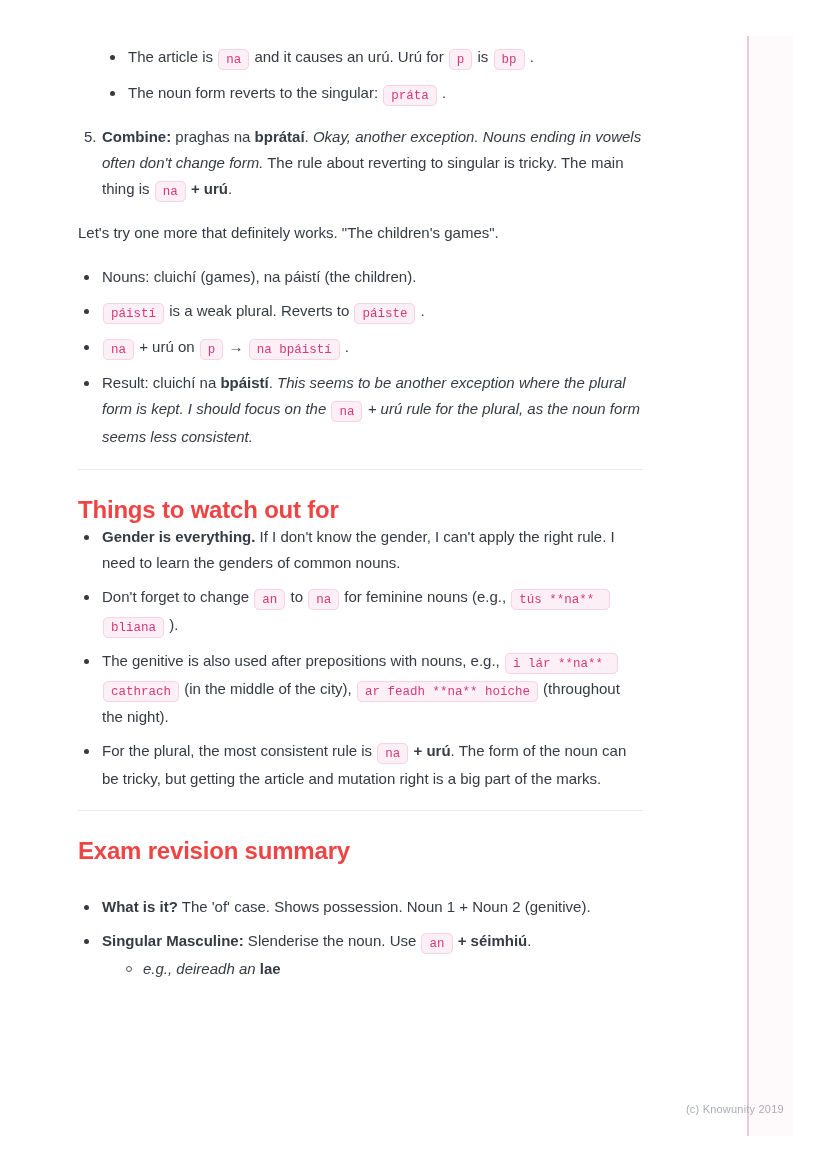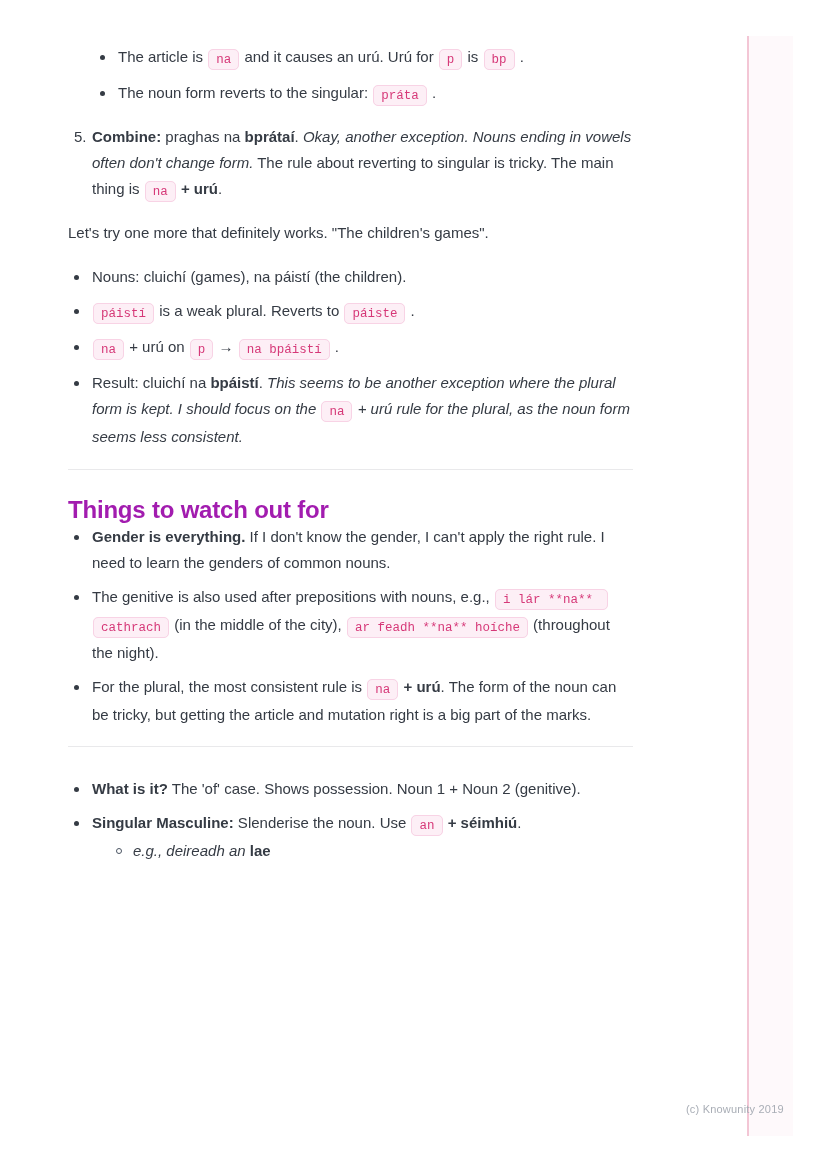--- a/index.html
+++ b/index.html
@@ -2,21 +2,21 @@
 <html><head>
 <meta charset="utf-8">
 <style>
   html,body{margin:0;padding:0;}
   body{
     width:828px;height:1171px;position:relative;overflow:hidden;
     background:#ffffff;
     font-family:"Liberation Sans",sans-serif;
     color:#353b44;
   }
-  .content{position:absolute;left:68px;top:30px;width:565px;}
+  .content{position:absolute;left:78px;top:30px;width:565px;}
   .li{position:relative;padding-left:24px;margin:0 0 8px 0;font-size:15px;line-height:26px;}
   .li::before{content:"";position:absolute;left:6px;top:11px;width:5px;height:5px;border-radius:50%;background:#353b44;}
   .li.sub::before{background:transparent;border:1.5px solid #4b5563;width:4px;height:4px;left:7px;top:10px;}
   ul{list-style:none;margin:0;padding:0;}
   .blist-top{margin:14px 0 0 26px;}
   .blist-work{margin-top:18px;}
   .blist-watch{}
   .blist-exam{margin-top:29px;}
   .blist-sub{margin-top:0;margin-left:17px;}
   .oli{position:relative;padding-left:24px;margin-top:16px;font-size:15px;line-height:26px;}
@@ -34,21 +34,21 @@
     border-radius:5px;
     padding:2.5px 7px;
     margin:0 1px;
     white-space:pre-wrap;
     box-decoration-break:clone;
     -webkit-box-decoration-break:clone;
   }
   .divider{border:none;border-top:1px solid #e9e9eb;margin:0;height:0;}
   .hr1{margin-top:19px;}
   .hr2{margin-top:18px;}
-  .h2{font-size:24px;line-height:28px;font-weight:700;color:#a21caf;margin:26px 0 0 0;letter-spacing:-0.2px;}
+  .h2{font-size:24px;line-height:28px;font-weight:700;color:#ef4444;margin:26px 0 0 0;letter-spacing:-0.2px;}
   .edge-line{position:absolute;left:747px;top:36px;width:2px;height:1100px;background:#f3c6d5;z-index:1;}
   .edge-tint{position:absolute;left:749px;top:36px;width:44px;height:1100px;background:#fdf4f8;opacity:0.5;z-index:0;}
   .watermark{position:absolute;left:686px;top:1103px;font-size:11px;color:#a9aeb6;letter-spacing:0.2px;z-index:2;}
 </style>
 </head>
 <body>
 
 <div class="edge-tint"></div>
 <div class="edge-line"></div>
 
@@ -86,29 +86,33 @@
 
   <hr class="divider hr1">
 
   <h2 class="h2">Things to watch out for</h2>
 
   <ul class="blist-watch">
     <li class="li">
       <span class="s-b">Gender is everything.</span><span class="s-t"> If I don't know the gender, I can't apply the right rule. I need to learn the genders of common nouns.</span>
     </li>
     <li class="li">
+      <span class="s-t">Don't forget to change </span><span class="s-c">an</span><span class="s-t"> to </span><span class="s-c">na</span><span class="s-t"> for feminine nouns (e.g., </span><span class="s-c">tús **na** bliana</span><span class="s-t"> ).</span>
+    </li>
+    <li class="li">
       <span class="s-t">The genitive is also used after prepositions with nouns, e.g., </span><span class="s-c">i lár **na** cathrach</span><span class="s-t"> (in the middle of the city), </span><span class="s-c">ar feadh **na** hoíche</span><span class="s-t"> (throughout the night).</span>
     </li>
     <li class="li">
       <span class="s-t">For the plural, the most consistent rule is </span><span class="s-c">na</span><span class="s-t"> </span><span class="s-b">+ urú</span><span class="s-t">. The form of the noun can be tricky, but getting the article and mutation right is a big part of the marks.</span>
     </li>
   </ul>
 
   <hr class="divider hr2">
 
+  <h2 class="h2">Exam revision summary</h2>
 
   <ul class="blist-exam">
     <li class="li">
       <span class="s-b">What is it?</span><span class="s-t"> The 'of' case. Shows possession. Noun 1 + Noun 2 (genitive).</span>
     </li>
     <li class="li">
       <span class="s-b">Singular Masculine:</span><span class="s-t"> Slenderise the noun. Use </span><span class="s-c">an</span><span class="s-t"> </span><span class="s-b">+ séimhiú</span><span class="s-t">.</span>
       <ul class="blist-sub">
         <li class="li sub">
           <span class="s-i">e.g., deireadh an </span><span class="s-bi">lae</span>

